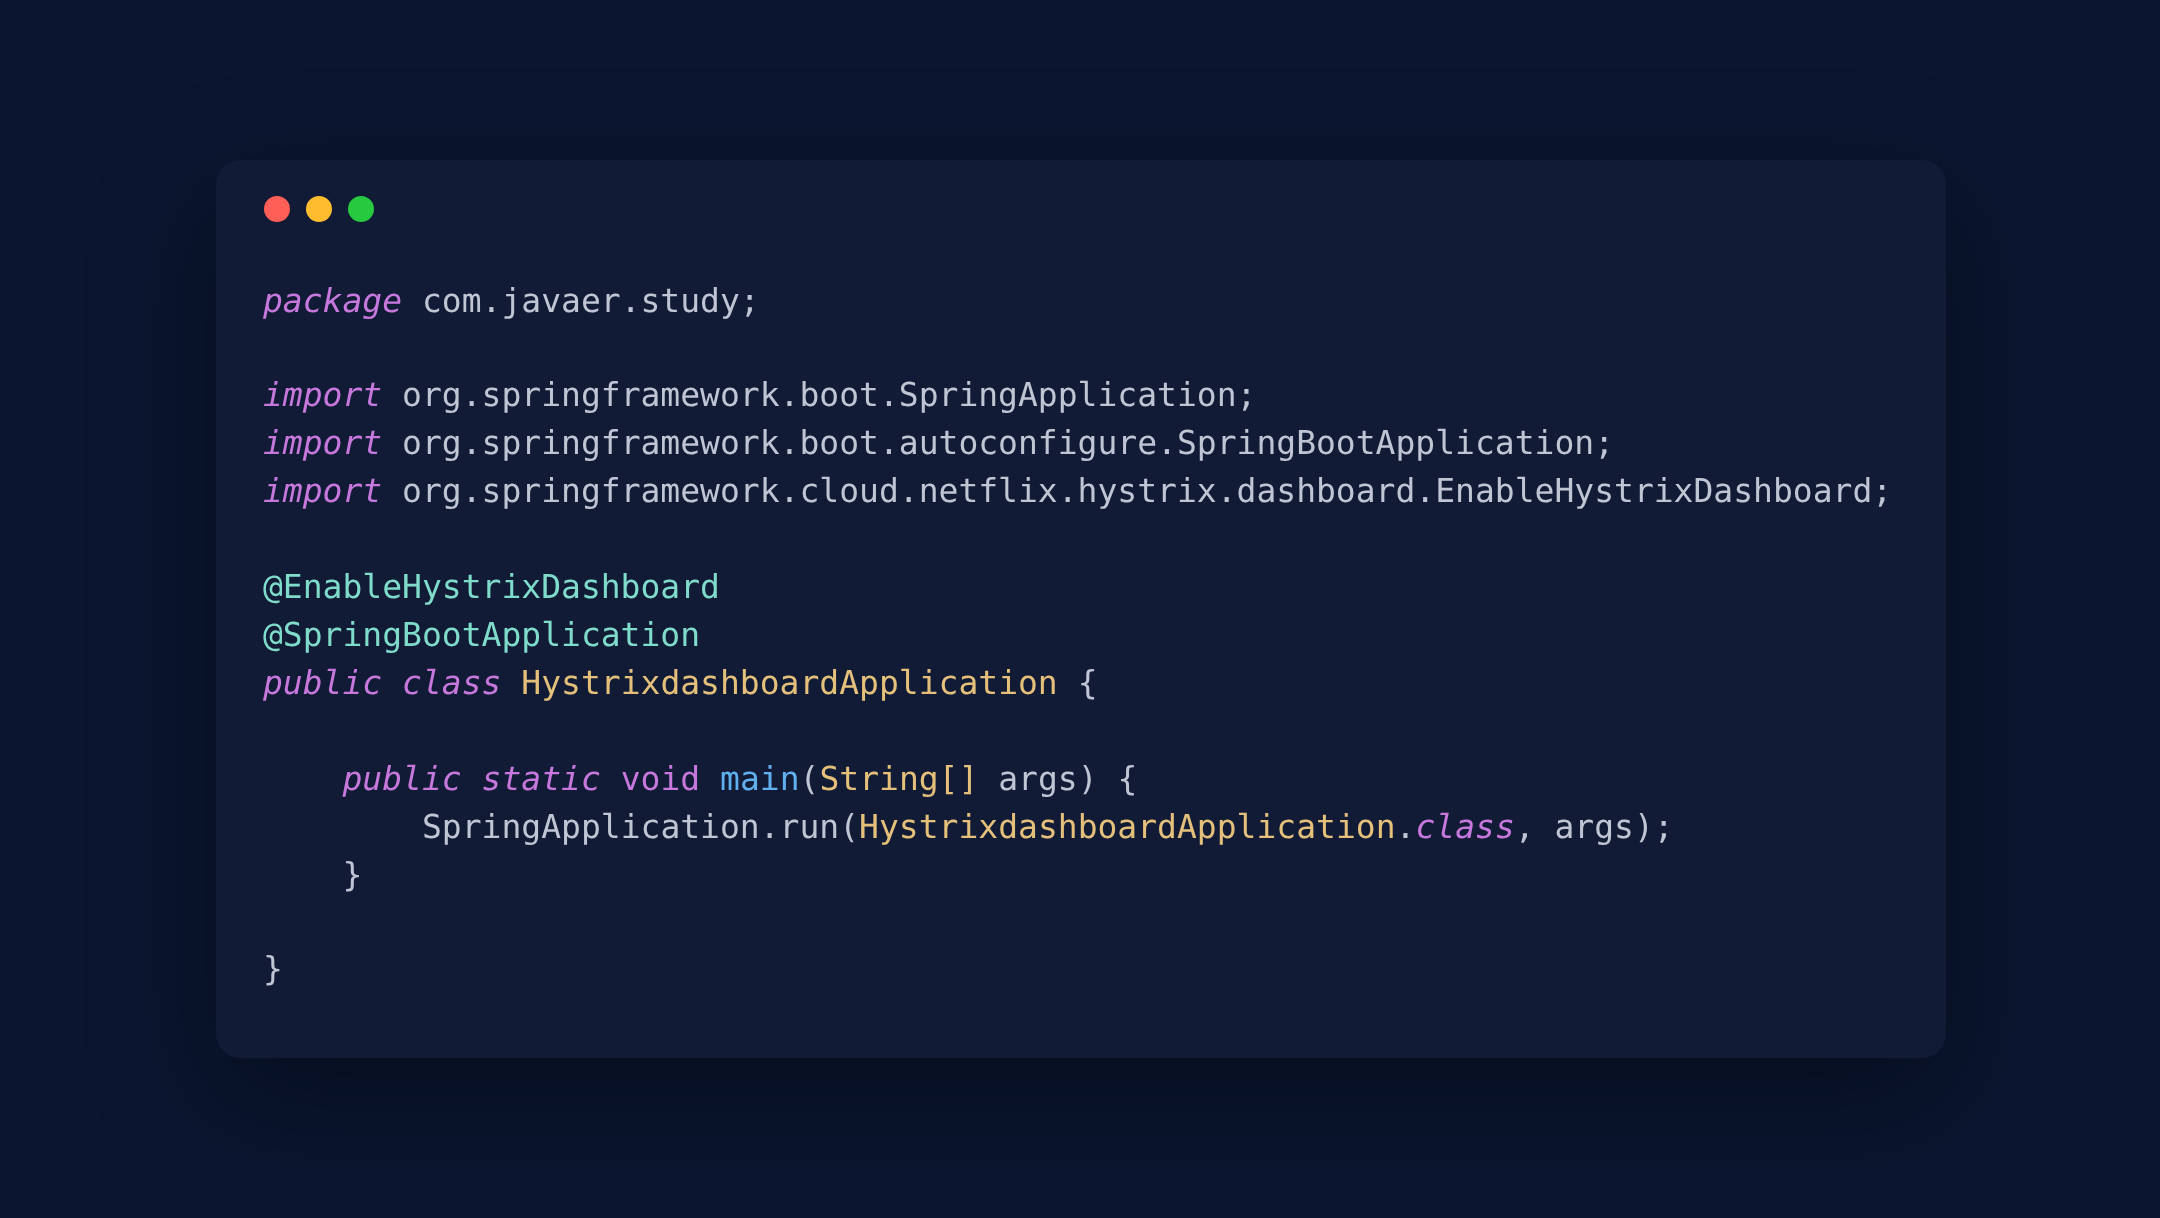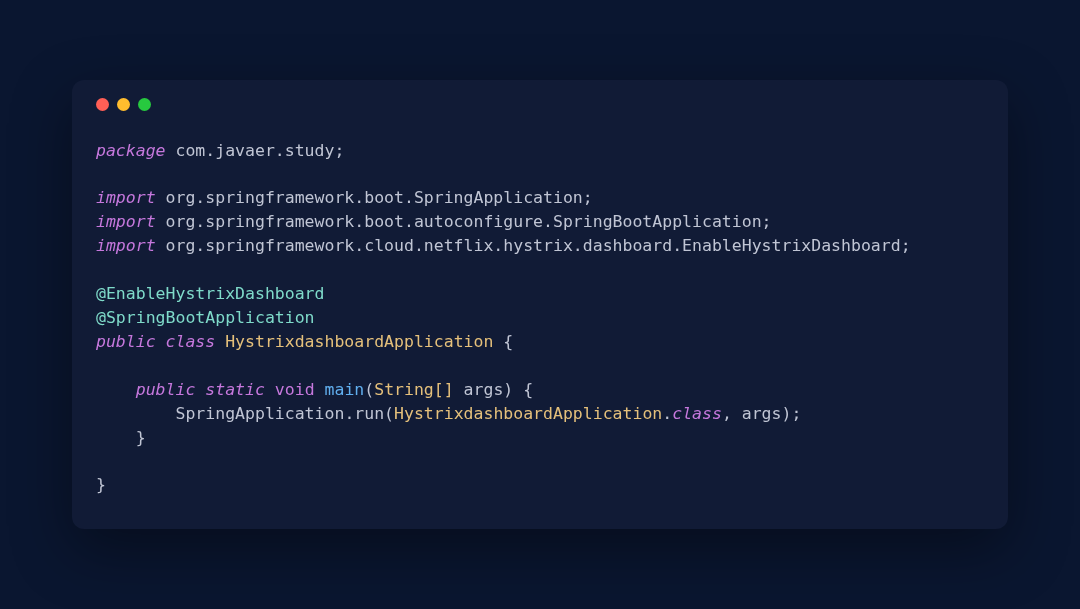--- a/index.html
+++ b/index.html
@@ -12,21 +12,21 @@
       width: 1080px;
       height: 609px;
       display: flex;
       align-items: center;
       justify-content: center;
       font-family: 'SF Mono', 'Monaco', 'Menlo', 'Consolas', monospace;
     }
     .code-window {
       background: #111b36;
       border-radius: 12px;
-      width: 936px;
+      width: 865px;
       padding: 18px 24px 32px 24px;
       box-shadow: 0 20px 60px rgba(0,0,0,0.4);
     }
     .window-controls {
       display: flex;
       gap: 8px;
       margin-bottom: 28px;
     }
     .dot {
       width: 13px;

